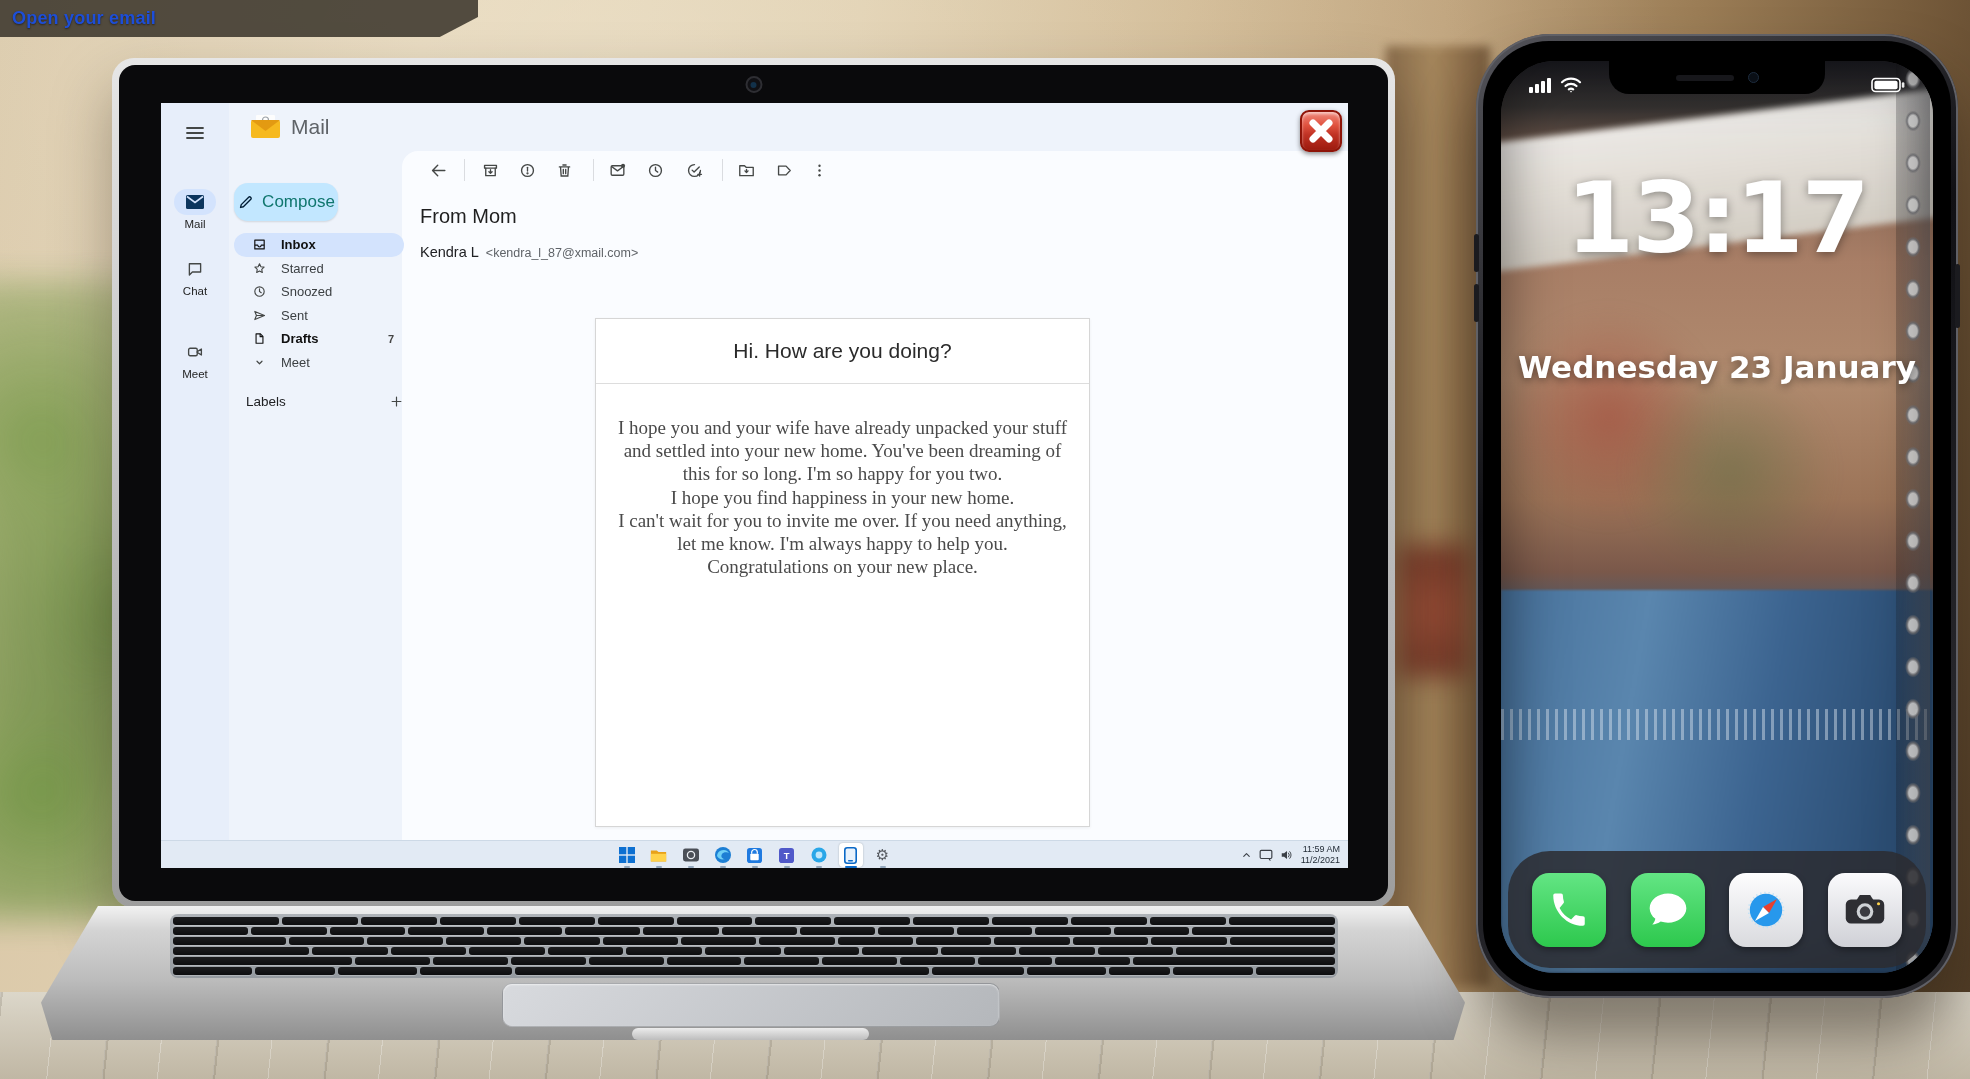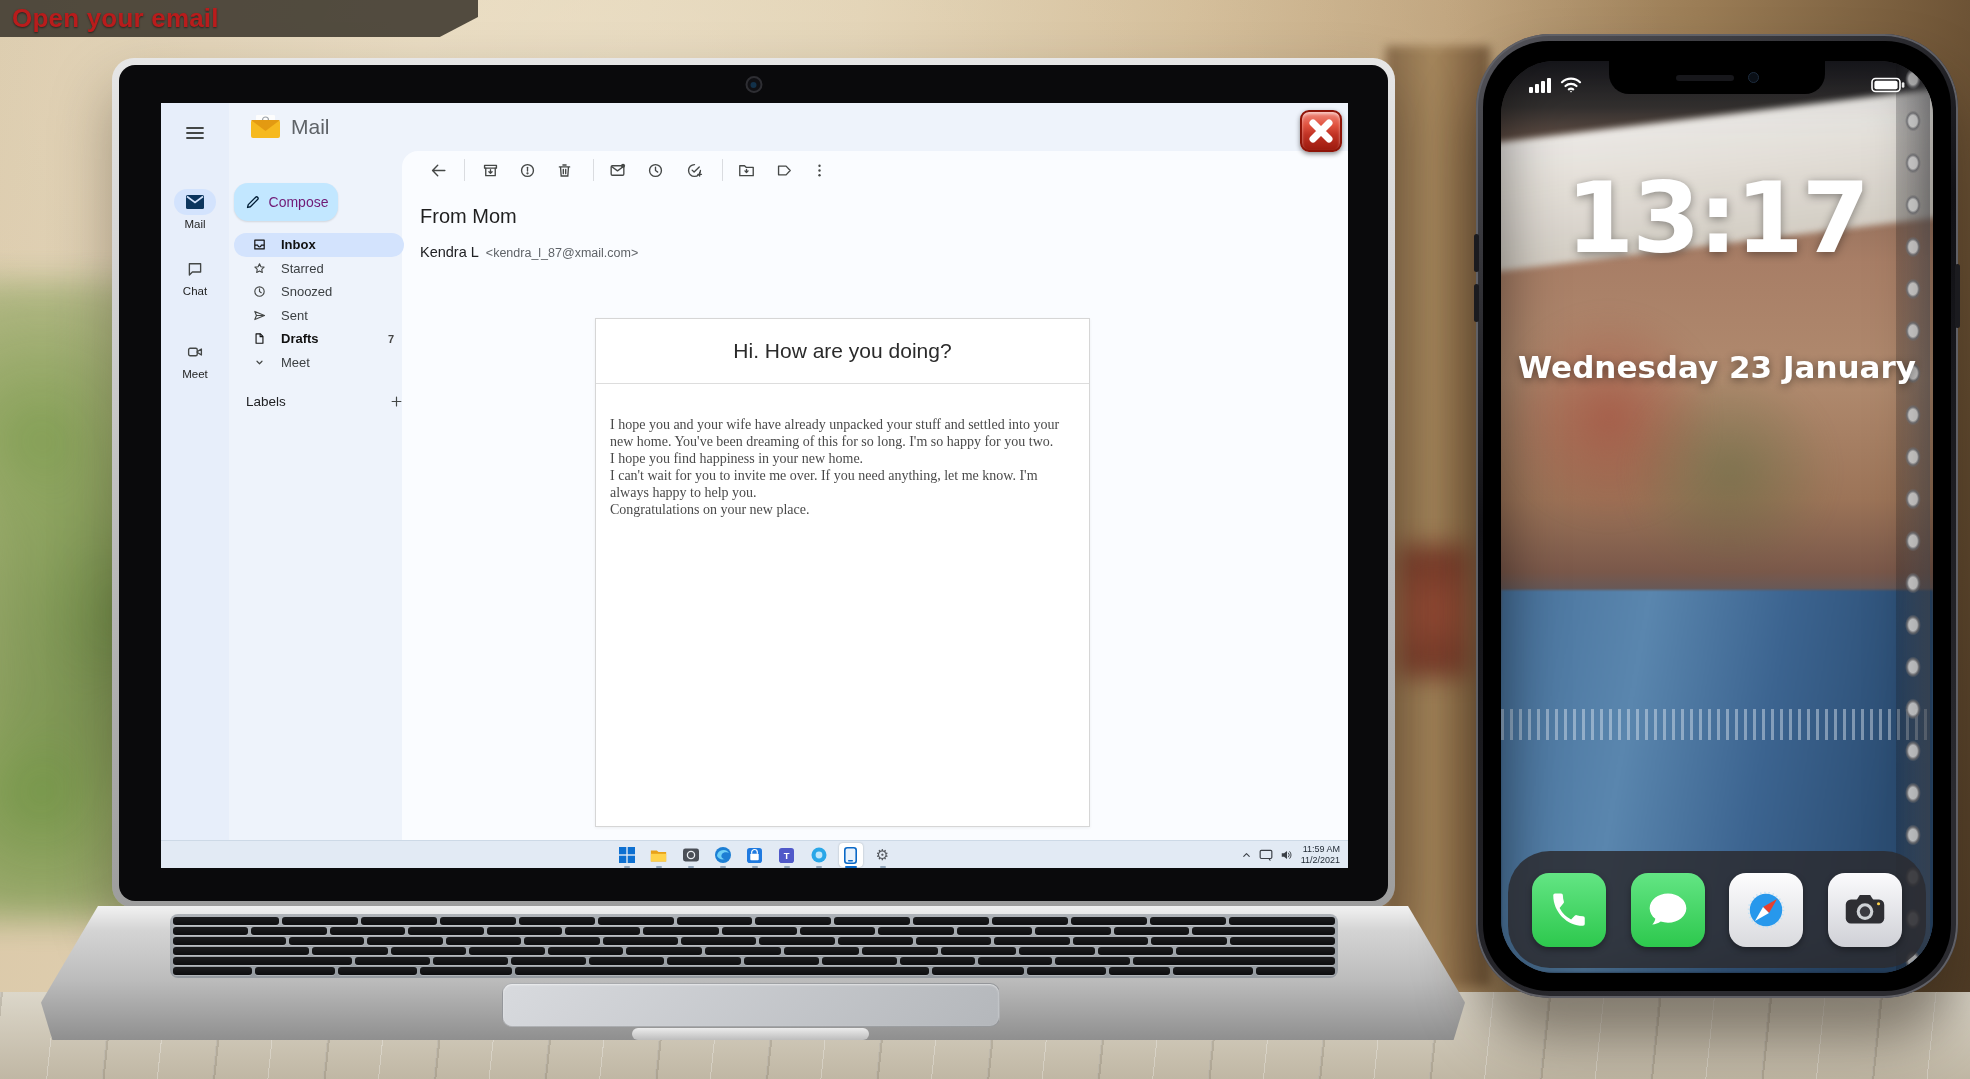--- a/index.html
+++ b/index.html
@@ -16,21 +16,21 @@
   .shelf{position:absolute;left:1386px;top:46px;width:104px;height:940px;filter:blur(5px);opacity:.85;background:linear-gradient(90deg,#7e6141,#a18257 45%,#8a6a45 70%,#6a4f33)}
   .red-blob{position:absolute;left:1398px;top:545px;width:72px;height:132px;filter:blur(12px);opacity:.8;background:radial-gradient(circle,#96412f,#6e2c20 75%)}
   .desk{position:absolute;left:0;top:992px;width:100%;height:87px;background:linear-gradient(180deg,#dcd7ca,#cfc8b8 45%,#c0b7a4)}
   .desk::after{content:"";position:absolute;inset:0;background:
     repeating-linear-gradient(96deg,rgba(70,60,45,.16) 0 3px,transparent 3px 110px),
     repeating-linear-gradient(96deg,rgba(255,255,255,.28) 0 1px,transparent 1px 55px)}
 
   
   .banner{position:absolute;left:0;top:0;width:478px;height:37px;background:rgba(60,55,44,.88);z-index:60;
     clip-path:polygon(0 0,100% 0,100% 46%,92% 100%,0 100%);display:flex;align-items:center;padding-left:12px}
-  .banner span{color:#b91c1c;font-size:26px;font-weight:bold;letter-spacing:.2px;text-shadow:0 1px 2px rgba(0,0,0,.5)}
+  .banner span{color:#1d4ed8;font-size:18px;font-weight:bold;letter-spacing:.2px;text-shadow:0 1px 2px rgba(0,0,0,.5)}
 
   
   .laptop-lid{position:absolute;left:112px;top:58px;width:1283px;height:850px;border-radius:22px;
     background:linear-gradient(180deg,#e6e6e6,#b9b9b9 60%,#9d9d9d);box-shadow:0 30px 60px rgba(40,30,18,.35);z-index:5}
   .bezel{position:absolute;inset:7px;background:#0a0a0c;border-radius:16px}
   .webcam{position:absolute;left:50%;top:11px;transform:translateX(-50%);width:17px;height:17px;border-radius:50%;border:2px solid #2e2e33;background:#101014;display:flex;align-items:center;justify-content:center}
   .webcam i{width:6px;height:6px;border-radius:50%;background:#12314a;display:block}
   .laptop-base{position:absolute;left:41px;top:906px;width:1424px;height:134px;z-index:6;
     clip-path:polygon(4% 0,96% 0,100% 72%,99.2% 100%,.8% 100%,0 72%);
     background:linear-gradient(180deg,#f2f2f2 0%,#d4d4d4 18%,#bcbcbc 55%,#8f8f8f 100%)}
@@ -54,32 +54,32 @@
   .searchbar{position:absolute;left:243px;top:8px;width:552px;height:34px;border-radius:17px;background:#e0eafa;display:flex;align-items:center;padding:0 14px;gap:10px}
   .searchbar .ph{font-size:14.5px;color:#5f6368;flex:1}
   .main-panel{position:absolute;left:241px;top:48px;width:946px;height:689px;background:#fafcff;border-radius:16px 0 0 0}
   .tbi{position:absolute;top:54px;width:26px;height:26px;display:flex;align-items:center;justify-content:center;border-radius:50%;cursor:pointer}
   .tb-div{position:absolute;top:56px;width:1px;height:22px;background:#dadce0}
   .subject{position:absolute;left:259px;top:102px;font-size:20px;font-weight:500;color:#1f1f1f}
   .sender{position:absolute;left:259px;top:141px;display:flex;align-items:baseline;gap:7px}
   .sender .name{font-size:14.5px;font-weight:500;color:#202124}
   .sender .addr{font-size:12.5px;color:#5f6368}
   .compose{position:absolute;left:73px;top:80px;width:104px;height:38px;border-radius:14px;background:#c2e7ff;display:flex;align-items:center;justify-content:center;gap:8px;box-shadow:0 1px 2px rgba(0,0,0,.12);cursor:pointer}
-  .compose span{font-size:14px;font-weight:500;color:#701a75}
+  .compose span{font-size:17px;font-weight:500;color:#0f766e}
   .folders{position:absolute;left:73px;top:130px;width:170px}
   .folder{height:23.5px;display:flex;align-items:center;gap:14px;padding:0 10px 0 18px;border-radius:12px;font-size:13px;color:#3c4043;cursor:pointer}
   .folder.sel{background:#d3e3fd;font-weight:bold;color:#111}
   .folder.bold{font-weight:bold;color:#111}
   .folder .cnt{margin-left:auto;font-size:11px;color:#444}
   .labels-row{position:absolute;left:85px;top:291px;width:158px;display:flex;align-items:center;justify-content:space-between}
   .labels-row .t{font-size:13.5px;font-weight:500;color:#202124}
   .card{position:absolute;left:434px;top:215px;width:495px;height:509px;background:#fff;border:1px solid #d6d6d6;box-shadow:0 1px 3px rgba(0,0,0,.06)}
   .card-head{height:65px;display:flex;align-items:center;justify-content:center;border-bottom:1px solid #ddd}
   .card-head span{font-size:21px;color:#2a2a2a}
-  .card-body{padding:32px 14px 0;text-align:left;font-family:"Liberation Serif",serif;font-size:14px;line-height:1.22;color:#4a4a4a}
+  .card-body{padding:32px 14px 0;text-align:center;font-family:"Liberation Serif",serif;font-size:19px;line-height:1.22;color:#4a4a4a}
   .closebtn{position:absolute;left:1139px;top:7px;width:42px;height:42px;border-radius:9px;border:2px solid #8e1408;cursor:pointer;z-index:50;
     background:linear-gradient(180deg,#f08a7d 0%,#e0523f 35%,#c03224 60%,#9c1a0e 100%);
     box-shadow:inset 0 2px 3px rgba(255,255,255,.55),0 2px 5px rgba(0,0,0,.45);display:flex;align-items:center;justify-content:center}
 
   
   .taskbar{position:absolute;left:0;top:737px;width:100%;height:28px;background:#e2eaf4;border-top:1px solid #cdd9e6;z-index:40}
   .tb-center{position:absolute;left:50%;top:2px;transform:translateX(-50%);display:flex;gap:8px}
   .tbapp{width:24px;height:24px;border-radius:4px;display:flex;align-items:center;justify-content:center;position:relative;cursor:pointer}
   .tbapp::after{content:"";position:absolute;bottom:-1px;left:50%;transform:translateX(-50%);width:6px;height:2px;border-radius:1px;background:#93a7bd}
   .tbapp.active{background:#fff;box-shadow:0 0 2px rgba(0,0,0,.25)}

